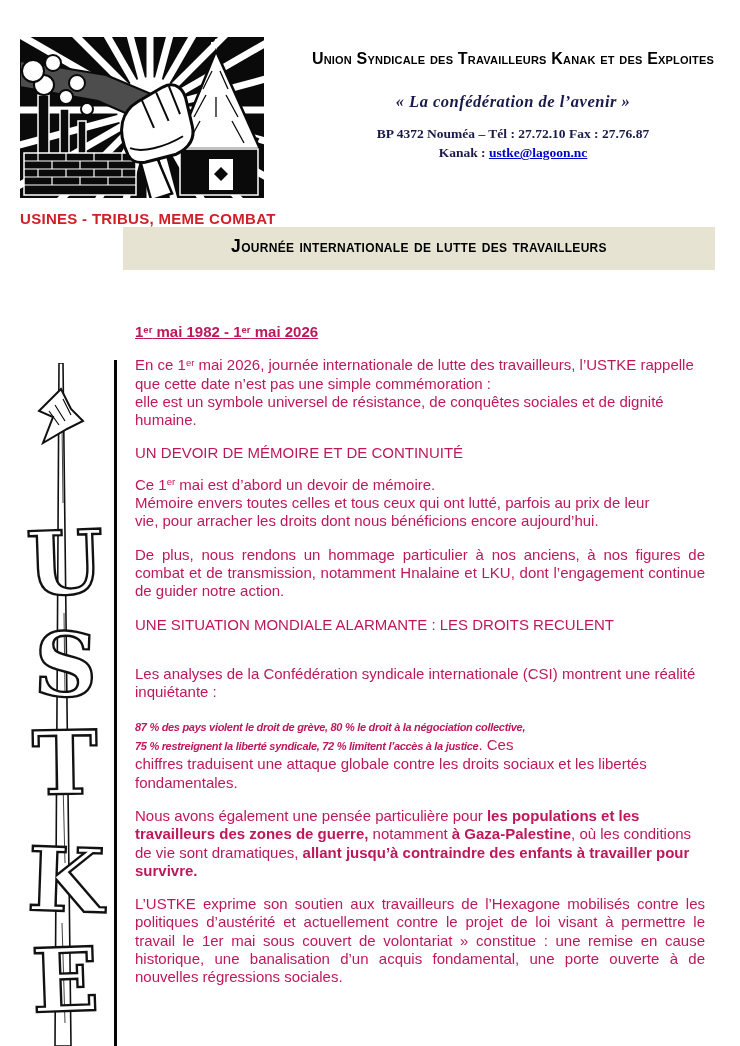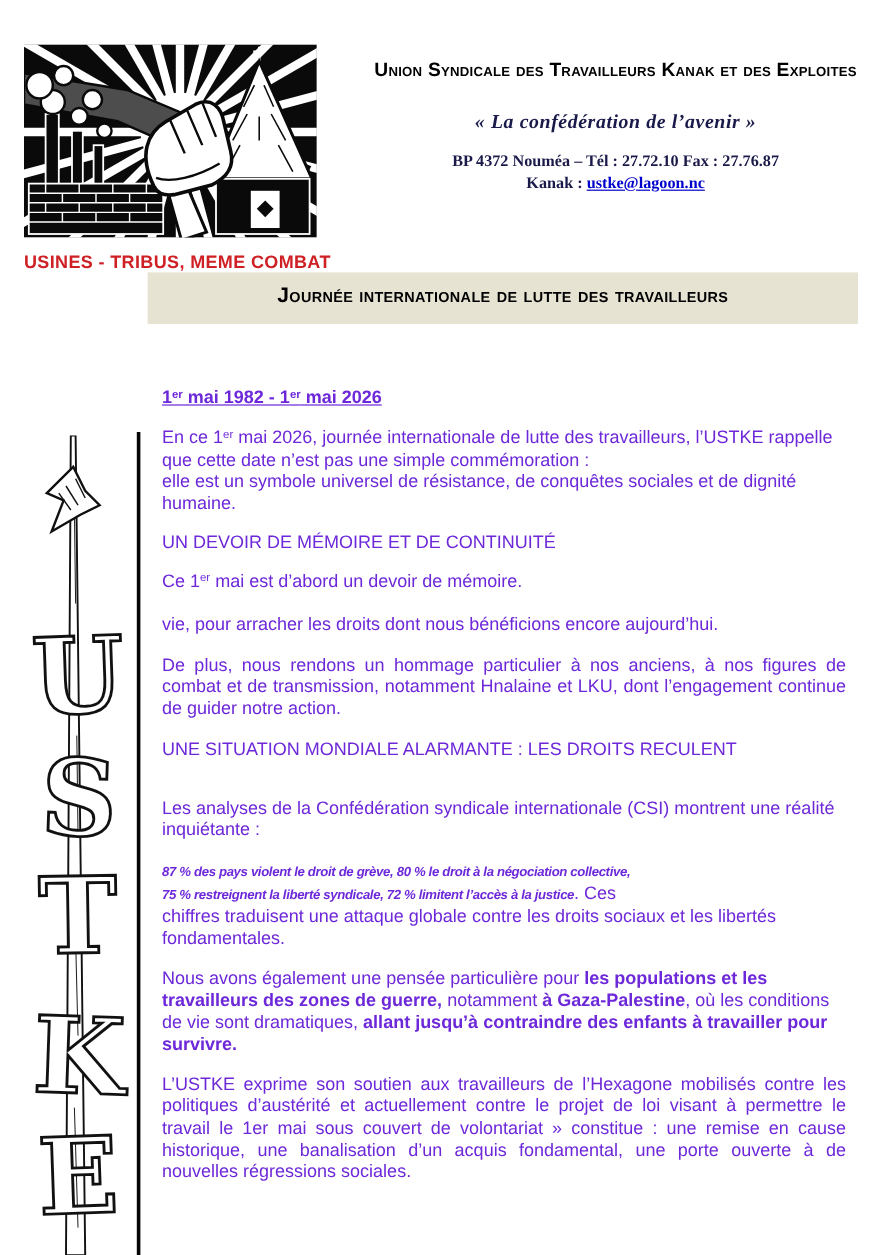--- a/index.html
+++ b/index.html
@@ -42,21 +42,21 @@
     font-weight:700; font-size:17.5px; font-variant:small-caps;
     letter-spacing:.3px; color:#000;
   }
   .title-line + .title-line{margin-top:11px;}
   .title-line sup{font-size:10px; position:relative; top:-5px; line-height:0;}
   
   .spear-wrap{position:absolute; left:25px; top:363px; width:86px; height:683px;}
   .divider{position:absolute; left:114px; top:360px; width:3px; height:686px; background:#050505;}
   
   .doc-body{position:absolute; left:135px; top:323px; width:570px;}
-  .para,.heading{font-size:15px; line-height:18.3px; margin:0 0 15px; color:#6d28d9;}
+  .para,.heading{font-size:15px; line-height:18.3px; margin:0 0 15px; color:#be185d;}
   .heading{font-weight:400; margin-bottom:13px;}
   .para.date{font-weight:700; text-decoration:underline;}
   .para.justify{text-align:justify;}
   .para sup,.heading sup{font-size:9.5px; position:relative; top:-4.5px; vertical-align:baseline; line-height:0;}
   .b{font-weight:700;}
   .stat{font-weight:700; font-style:italic; font-size:11px; letter-spacing:-0.3px;}
 </style>
 </head>
 <body>
 
@@ -195,21 +195,21 @@
       </g>
     </svg>
   </div>
 
   <div class="divider"></div>
 
   <div class="doc-body">
       <div class="para date"><span>1</span><sup>er</sup><span> mai 1982 - 1</span><sup>er</sup><span> mai 2026</span></div>
       <div class="para"><span>En ce 1</span><sup>er</sup><span> mai 2026, journée internationale de lutte des travailleurs, l’USTKE rappelle que cette date n’est pas une simple commémoration :</span><br><span>elle est un symbole universel de résistance, de conquêtes sociales et de dignité humaine.</span></div>
       <div class="heading"><span>UN DEVOIR DE MÉMOIRE ET DE CONTINUITÉ</span></div>
-      <div class="para"><span>Ce 1</span><sup>er</sup><span> mai est d’abord un devoir de mémoire.</span><br><br><span>vie, pour arracher les droits dont nous bénéficions encore aujourd’hui.</span></div>
+      <div class="para"><span>Ce 1</span><sup>er</sup><span> mai est d’abord un devoir de mémoire.</span><br><span>Mémoire envers toutes celles et tous ceux qui ont lutté, parfois au prix de leur</span><br><span>vie, pour arracher les droits dont nous bénéficions encore aujourd’hui.</span></div>
       <div class="para justify"><span>De plus, nous rendons un hommage particulier à nos anciens, à nos figures de combat et de transmission, notamment Hnalaine et LKU, dont l’engagement continue de guider notre action.</span></div>
       <div class="heading"><span>UNE SITUATION MONDIALE ALARMANTE : LES DROITS RECULENT</span></div>
       <div class="para"><br><span>Les analyses de la Confédération syndicale internationale (CSI) montrent une réalité inquiétante :</span></div>
       <div class="para"><span class="stat">87 % des pays violent le droit de grève, 80 % le droit à la négociation collective,</span><br><span class="stat">75 % restreignent la liberté syndicale, 72 % limitent l’accès à la justice</span><span>. Ces</span><br><span>chiffres traduisent une attaque globale contre les droits sociaux et les libertés fondamentales.</span></div>
       <div class="para"><span>Nous avons également une pensée particulière pour </span><span class="b">les populations et les travailleurs des zones de guerre,</span><span> notamment </span><span class="b">à Gaza-Palestine</span><span>, où les conditions de vie sont dramatiques, </span><span class="b">allant jusqu’à contraindre des enfants à travailler pour survivre.</span></div>
       <div class="para justify"><span>L’USTKE exprime son soutien aux travailleurs de l’Hexagone mobilisés contre les politiques d’austérité et actuellement contre le projet de loi visant à permettre le travail le 1er mai sous couvert de volontariat » constitue : une remise en cause historique, une banalisation d’un acquis fondamental, une porte ouverte à de nouvelles régressions sociales.</span></div>
     </div>
 
 </div>
 

